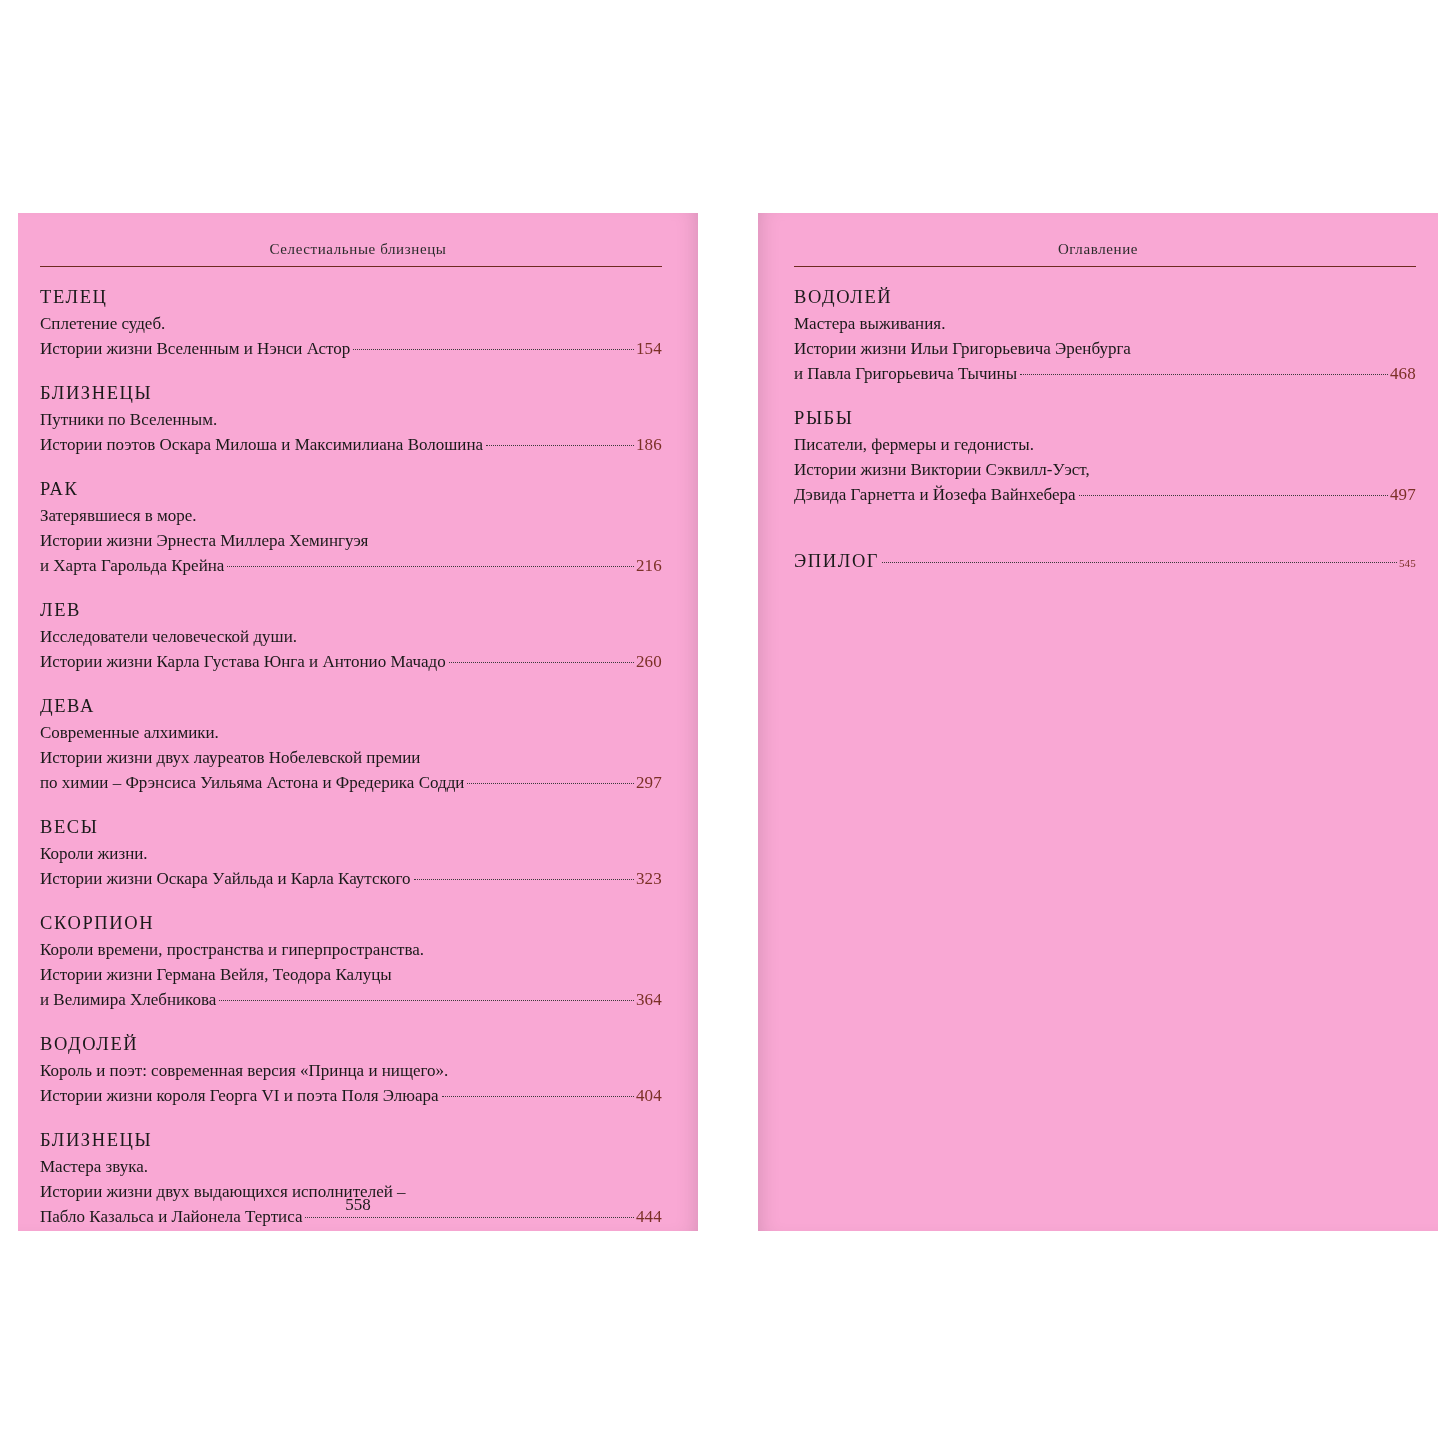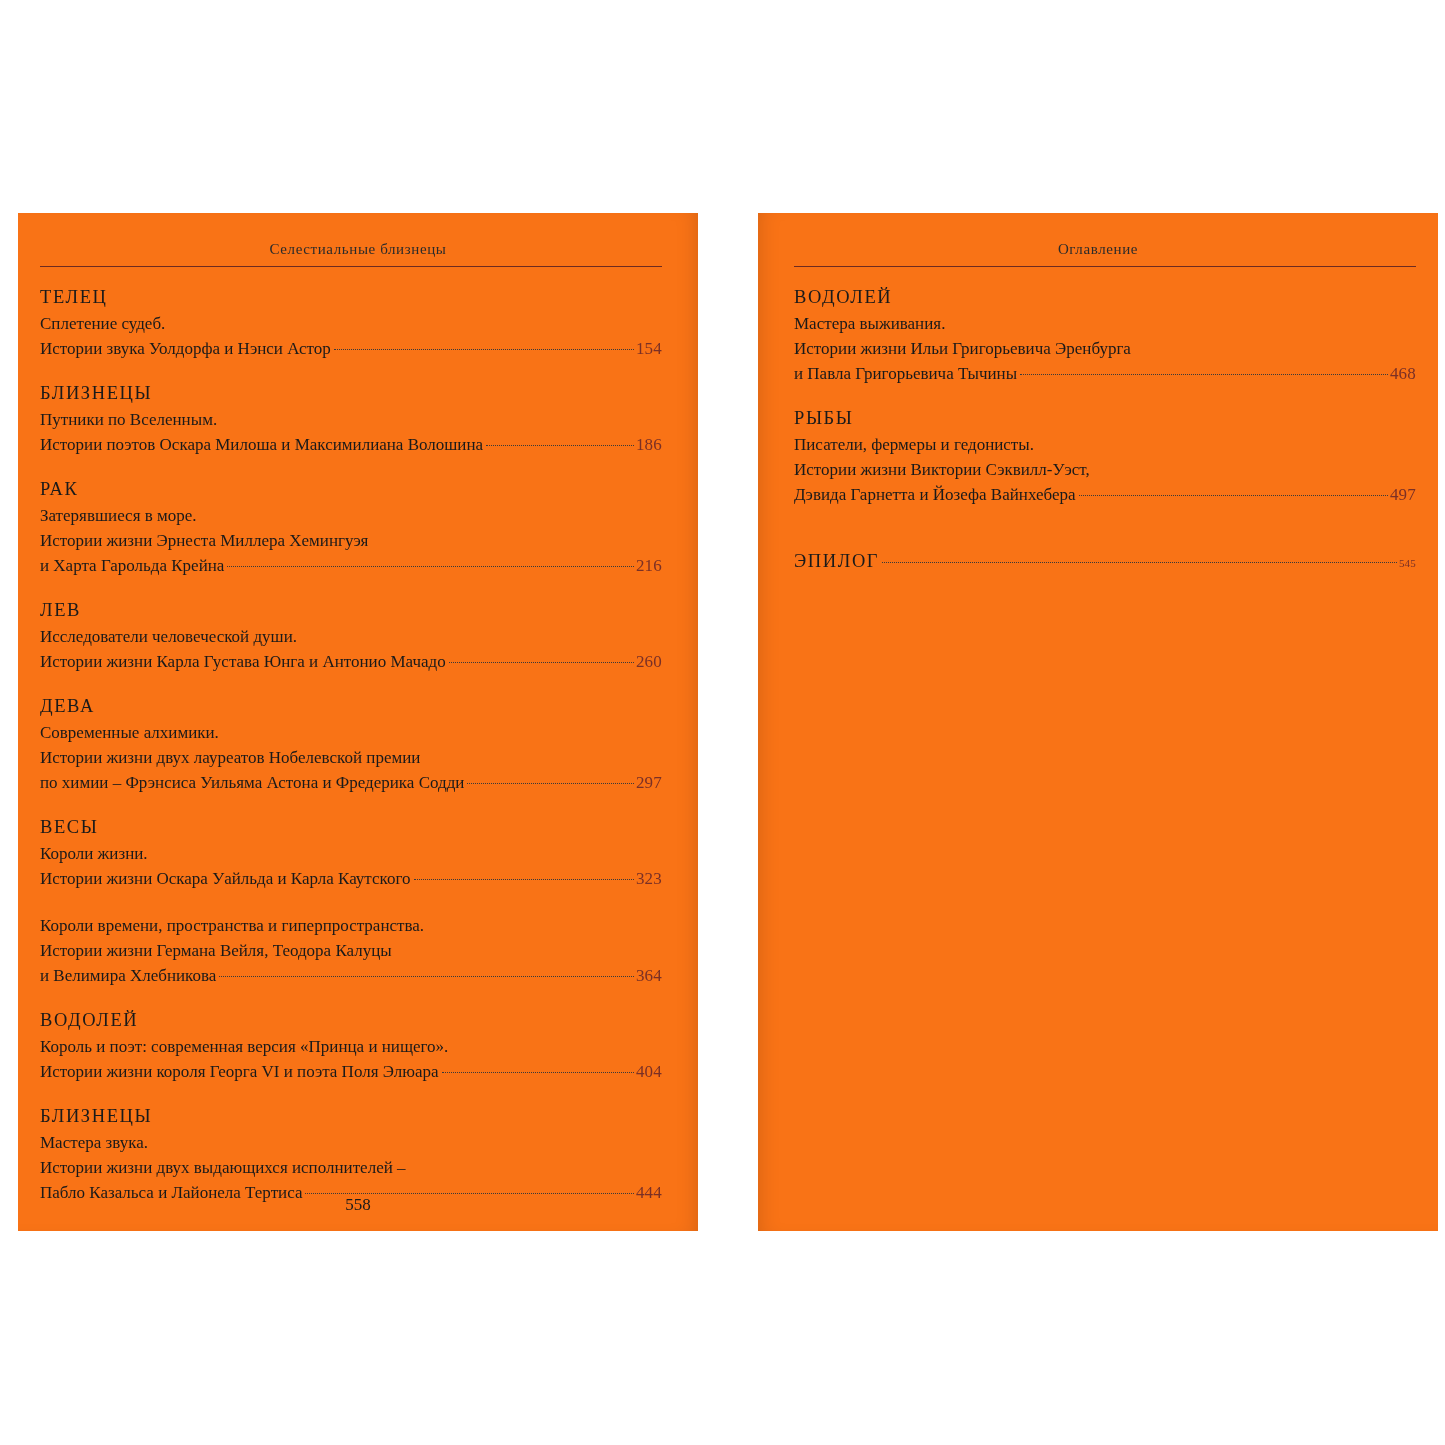--- a/index.html
+++ b/index.html
@@ -20,21 +20,21 @@
     top: 0;
     width: 1445px;
     height: 1445px;
     background: #ffffff;
   }
   
   .page {
     position: absolute;
     top: 213px;
     height: 1018px;
-    background: #f97316;
+    background: #f9a8d4;
   }
   .page-left {
     left: 18px;
     width: 680px;
     box-shadow: inset -14px 0 22px -14px rgba(0,0,0,0.16);
   }
   .page-right {
     left: 758px;
     width: 680px;
     box-shadow: inset 14px 0 22px -14px rgba(0,0,0,0.16);
@@ -139,21 +139,21 @@
   <div class="page page-left">
     <div class="running-head">Селестиальные близнецы</div>
     <div class="rule"></div>
 
     <div class="content">
 
       <div class="entry">
         <div class="sign">ТЕЛЕЦ</div>
         <div class="subtitle">Сплетение судеб.</div>
         <div class="line">
-          <span class="txt">Истории звука Уолдорфа и Нэнси Астор</span>
+          <span class="txt">Истории жизни Вселенным и Нэнси Астор</span>
           <span class="leader"></span>
           <span class="pg">154</span>
         </div>
       </div>
 
       <div class="entry">
         <div class="sign">БЛИЗНЕЦЫ</div>
         <div class="subtitle">Путники по Вселенным.</div>
         <div class="line">
           <span class="txt">Истории поэтов Оскара Милоша и Максимилиана Волошина</span>
@@ -198,20 +198,21 @@
         <div class="sign">ВЕСЫ</div>
         <div class="subtitle">Короли жизни.</div>
         <div class="line">
           <span class="txt">Истории жизни Оскара Уайльда и Карла Каутского</span>
           <span class="leader"></span>
           <span class="pg">323</span>
         </div>
       </div>
 
       <div class="entry">
+        <div class="sign">СКОРПИОН</div>
         <div class="subtitle">Короли времени, пространства и гиперпространства.</div>
         <div class="plain-line">Истории жизни Германа Вейля, Теодора Калуцы</div>
         <div class="line">
           <span class="txt">и Велимира Хлебникова</span>
           <span class="leader"></span>
           <span class="pg">364</span>
         </div>
       </div>
 
       <div class="entry">

